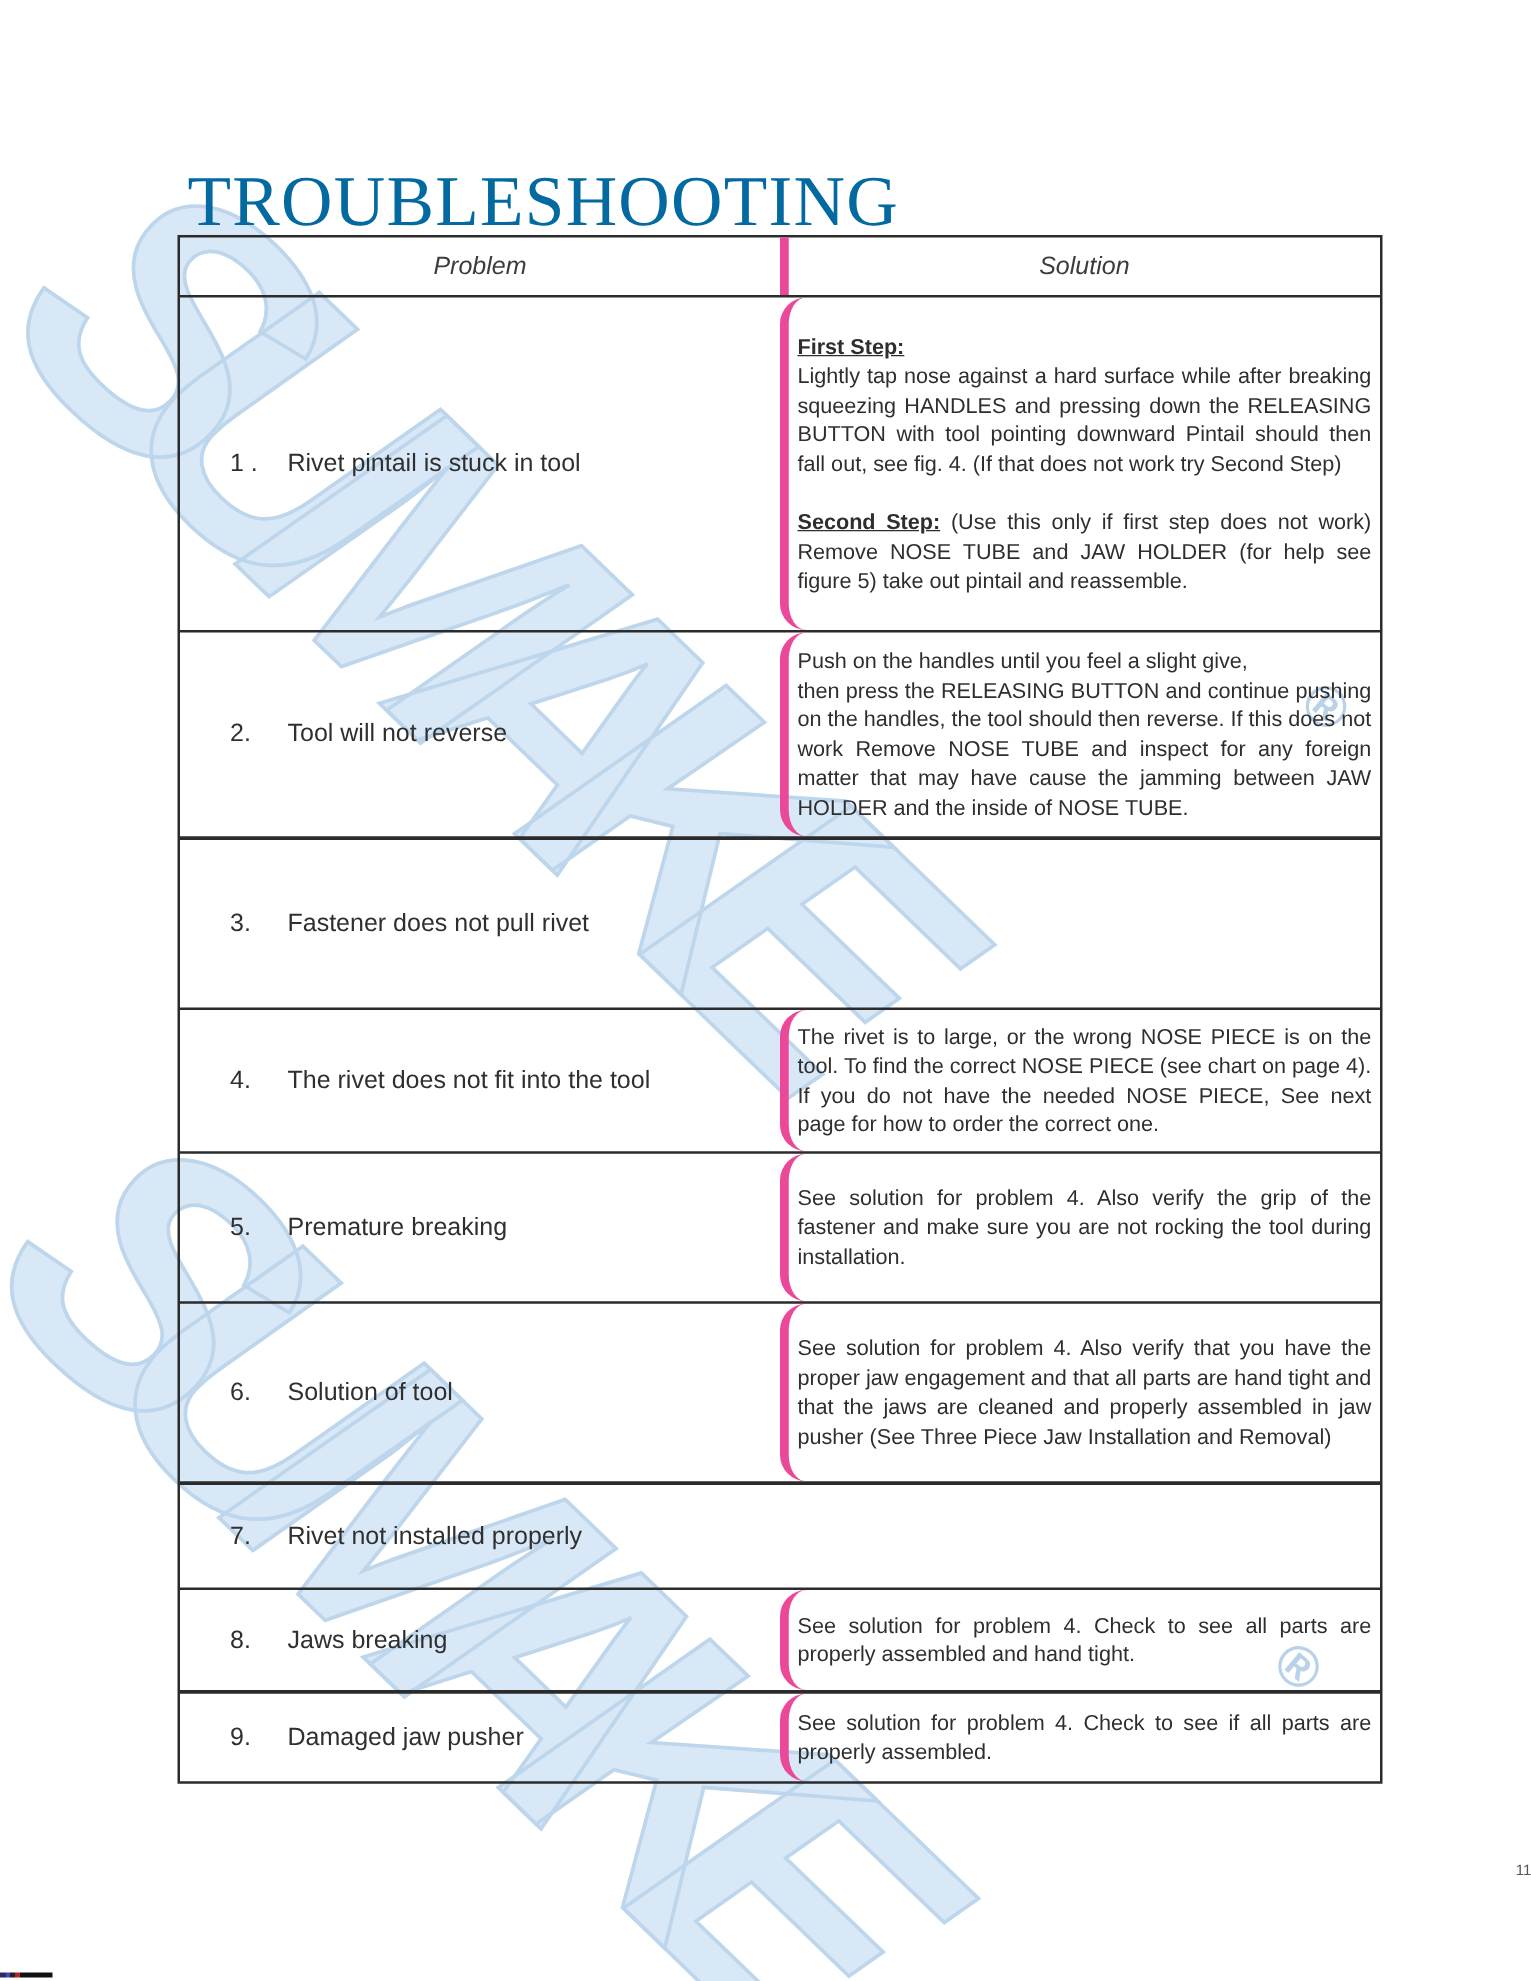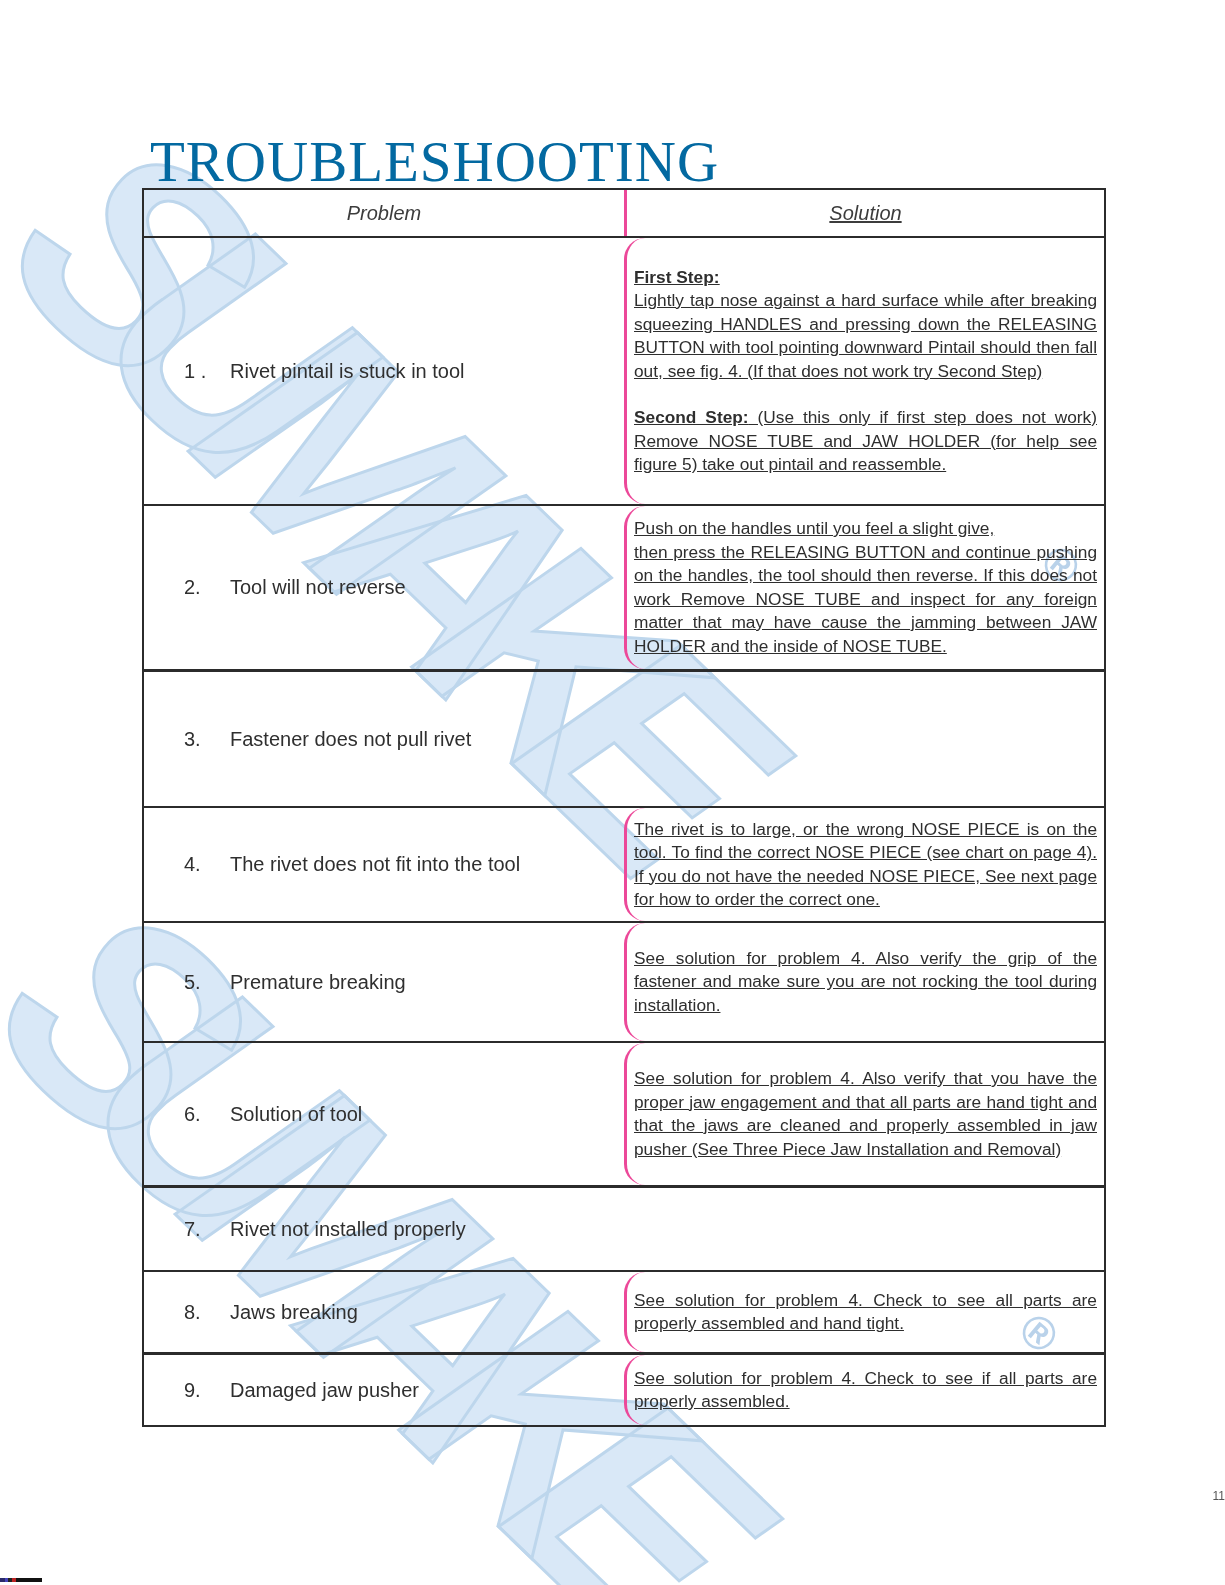--- a/index.html
+++ b/index.html
@@ -39,21 +39,21 @@
     border:2px solid #2b2b2b;background:transparent;margin-left:12px;
   }
   .tr{display:grid;grid-template-columns:480px 1fr;border-top:2px solid #2b2b2b;}
   .tr.first{border-top:none;}
   .tr.thick{border-top-width:3px;}
   .th{
     display:flex;align-items:center;justify-content:center;
     font-style:italic;font-size:20px;color:#3c3c3c;height:46px;
   }
   .td{display:flex;}
-  .sol-b{border-left:3px solid #ec4899;text-decoration:underline;}
+  .sol-b{border-left:7px solid #ec4899;}
   .prob{
     align-items:center;padding-left:40px;
     font-size:20px;color:#2f2f2f;
   }
   .prob .num{display:inline-block;min-width:30px;margin-right:16px;}
   .sol{
     flex-direction:column;justify-content:center;
     font-size:17.3px;line-height:23.5px;text-align:justify;
     color:#2e2e2e;padding:6px 7px;border-radius:21px;
   }

